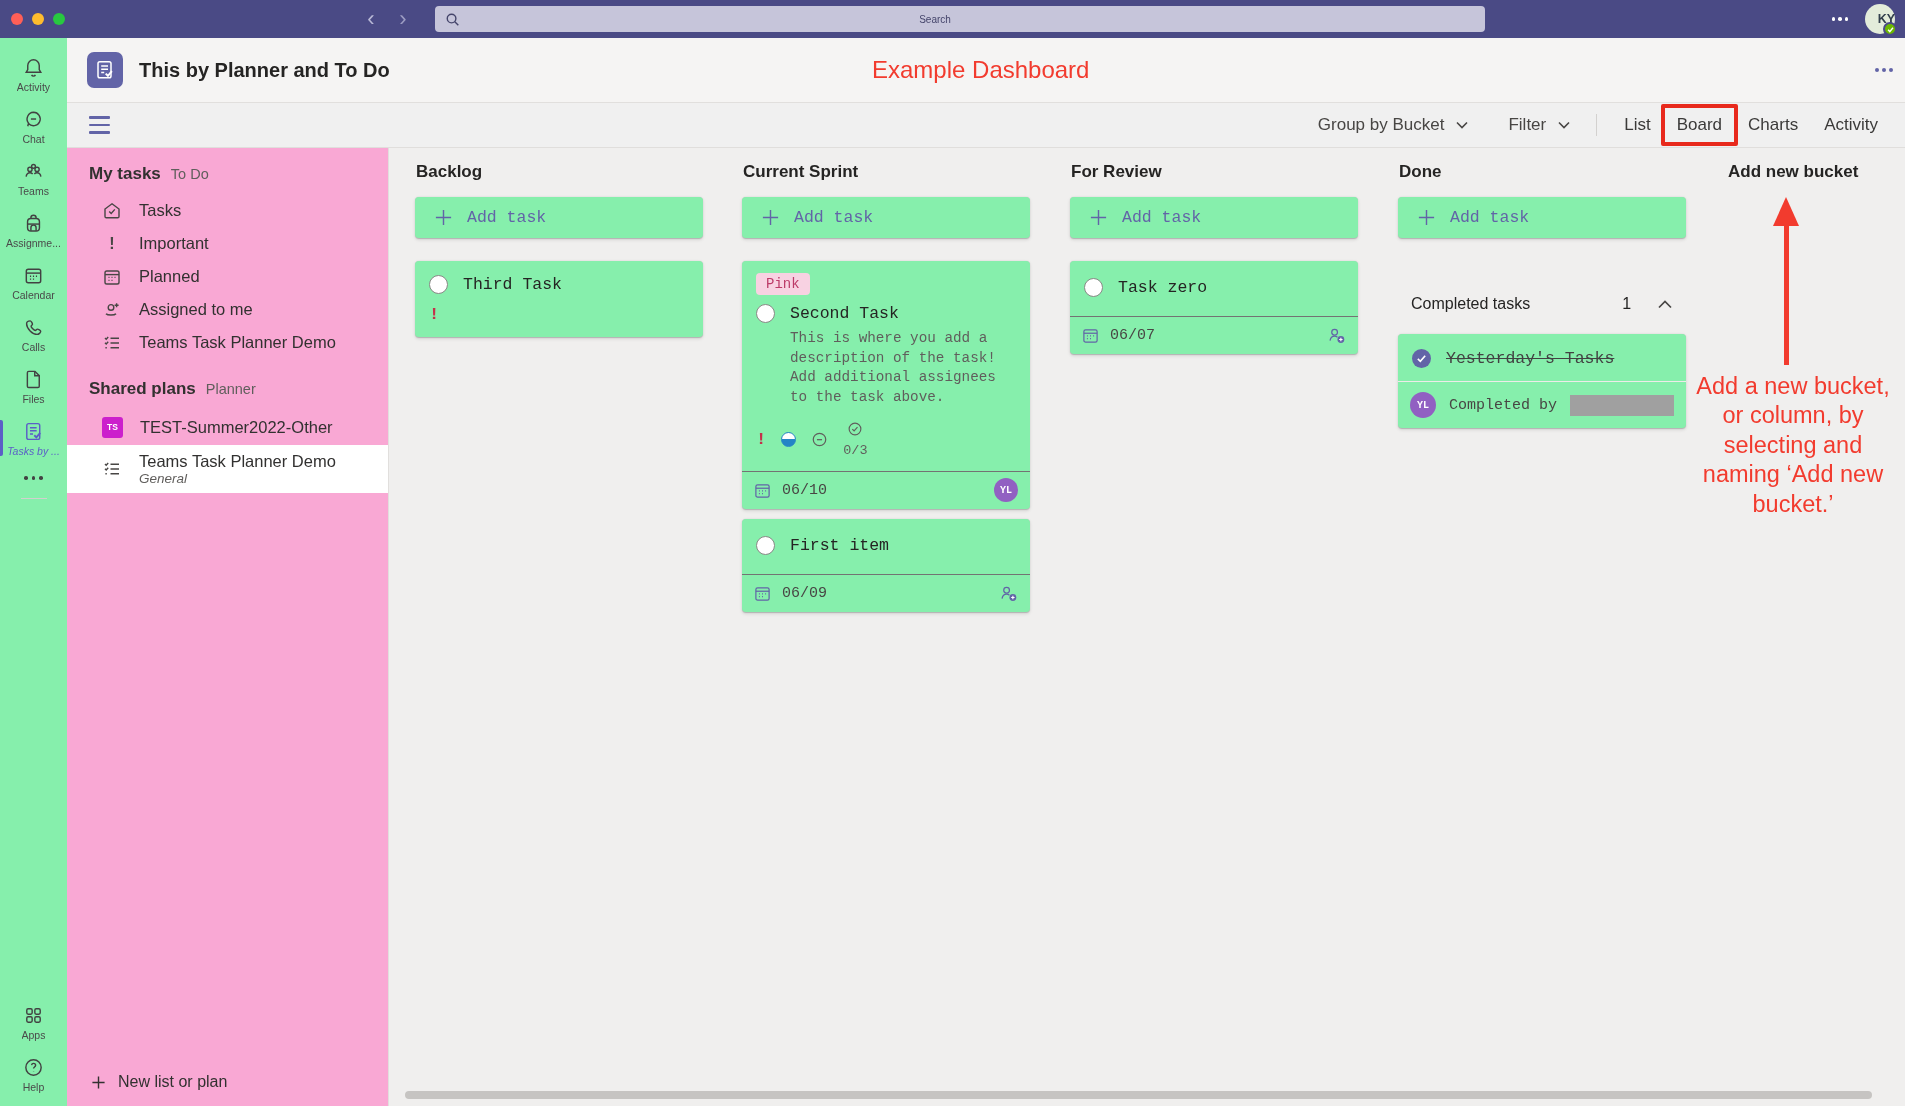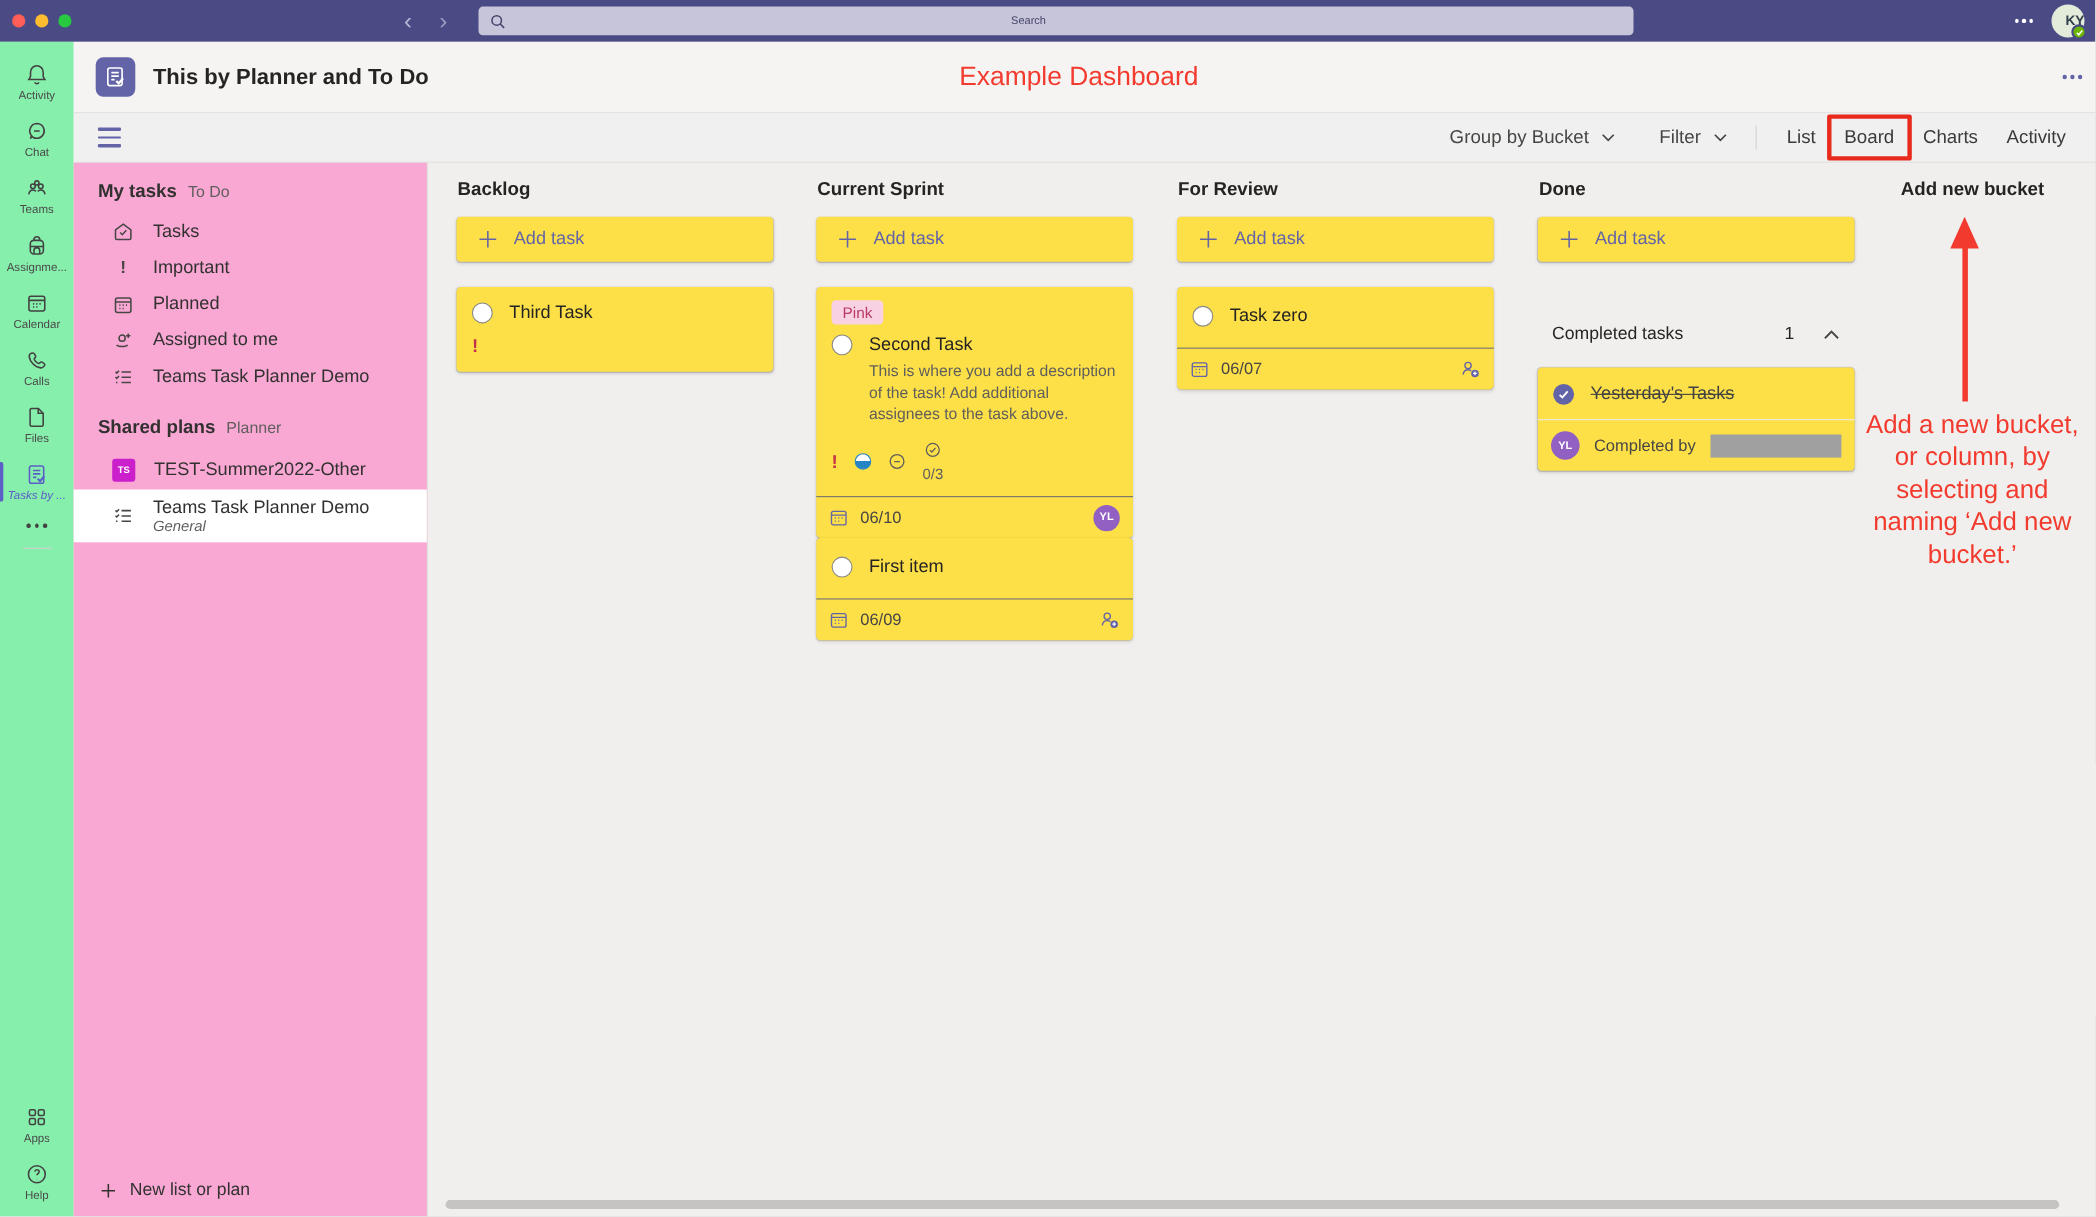--- a/index.html
+++ b/index.html
@@ -87,24 +87,24 @@
   .side-item.selected{background:#fff;height:48px;}
   .two-line{display:flex;flex-direction:column;line-height:1.15;}
   .two-line .sub{font-size:13.5px;font-style:italic;color:#605e5c;}
   .side-bottom{margin-top:auto;padding:0 0 15px 24px;display:flex;align-items:center;gap:12px;cursor:pointer;}
   .side-bottom .silabel{font-size:16px;color:#323130;}
 
   
   .board{position:absolute;left:389px;top:148px;right:0;bottom:0;background:#f0efee;}
   .column{position:absolute;top:0;width:288px;}
   .col-head{margin:14px 0 0 1px;font-size:17px;font-weight:bold;color:#252423;height:22px;}
-  .cardshadow{background:#fde047;border-radius:4px;box-shadow:0 .4px 1px rgba(0,0,0,.18),0 1.6px 3.6px rgba(0,0,0,.11);}
+  .cardshadow{background:#86efac;border-radius:4px;box-shadow:0 .4px 1px rgba(0,0,0,.18),0 1.6px 3.6px rgba(0,0,0,.11);font-family:Liberation Mono, monospace;}
   .add-card{margin-top:13px;height:41px;display:flex;align-items:center;padding-left:19px;gap:14px;
     color:var(--accent,#6264a7);font-size:16.5px;cursor:pointer;}
-  .card{cursor:pointer;}
+  .card{margin-top:10px;cursor:pointer;}
   .card.first{margin-top:23px;}
   .trow{display:flex;align-items:center;gap:15px;padding:14px 14px 5px;}
   .trow.tall{padding:17px 14px 19px;}
   .circle{width:19px;height:19px;border:1.8px solid #8a8886;border-radius:50%;flex:none;background:#fff;}
   .check-circle{width:19px;height:19px;border-radius:50%;background:var(--accent,#6264a7);flex:none;
     display:flex;align-items:center;justify-content:center;}
   .ttl{font-size:16.5px;color:#252423;}
   .ttl.done{text-decoration:line-through;color:#424242;}
   .prow{padding:6px 14px 13px;}
   .prio{color:#c4314b;font-weight:bold;font-size:17px;}

